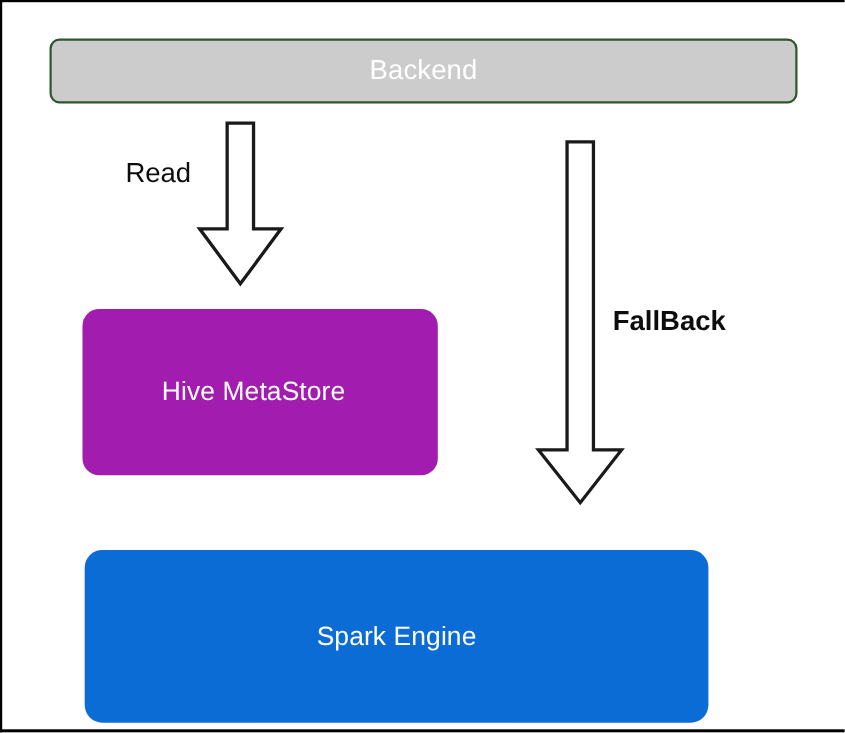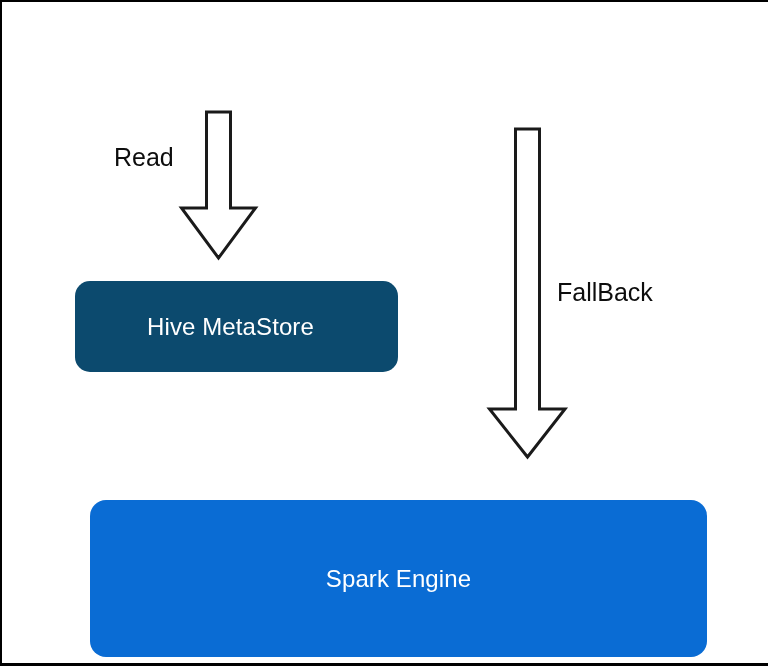--- a/index.html
+++ b/index.html
@@ -49,35 +49,35 @@
   }
   #node-backend .node-label {
     color: #ffffff;
   }
 
   
   #node-hive {
     left: 73px;
     top: 279px;
     width: 323px;
-    height: 91px;
-    background: #0c4a6e;
+    height: 151px;
+    background: #a21caf;
     border-radius: 15px;
     font-size: 24px;
   }
   
   #node-hive .node-label {
     transform: translateX(-6px);
   }
 
   
   #node-spark {
-    left: 88px;
+    left: 75px;
     top: 498px;
-    width: 617px;
+    width: 567px;
     height: 157px;
     background: #0a6cd4;
     border-radius: 16px;
     font-size: 24px;
   }
 
   .node-label {
     pointer-events: none;
     white-space: nowrap;
   }
@@ -111,27 +111,31 @@
     white-space: nowrap;
     user-select: none;
   }
   #label-read {
     left: 112px;
     top: 141px;
   }
   #label-fallback {
     left: 555px;
     top: 276px;
+    font-weight: bold;
   }
 </style>
 </head>
 <body>
 
 <div id="canvas">
 
+  <div class="node" id="node-backend">
+    <span class="node-label">Backend</span>
+  </div>
 
   <svg class="block-arrow" id="arrow-read" width="80" height="152" viewBox="0 0 80 152">
     <polygon points="28.5,2 52.5,2 52.5,98 77.5,98 40.5,148 3.5,98 28.5,98"></polygon>
   </svg>
 
   <div class="edge-label" id="label-read">Read</div>
 
   <svg class="block-arrow" id="arrow-fallback" width="82" height="334" viewBox="0 0 82 334">
     <polygon points="29.5,2 53.5,2 53.5,282 79,282 41.5,330 3.5,282 29.5,282"></polygon>
   </svg>

